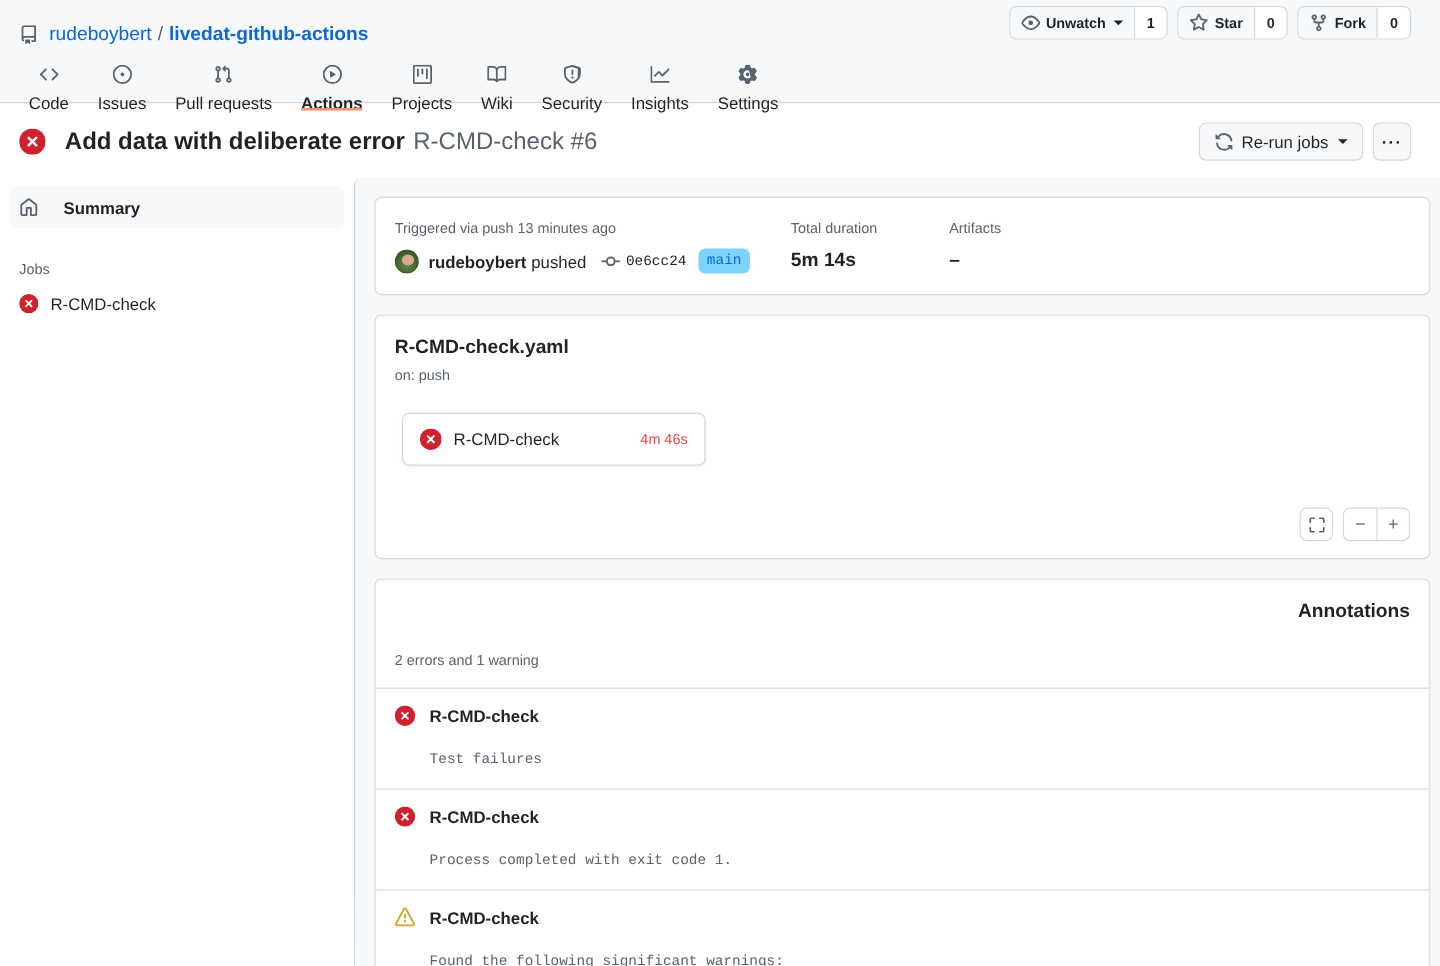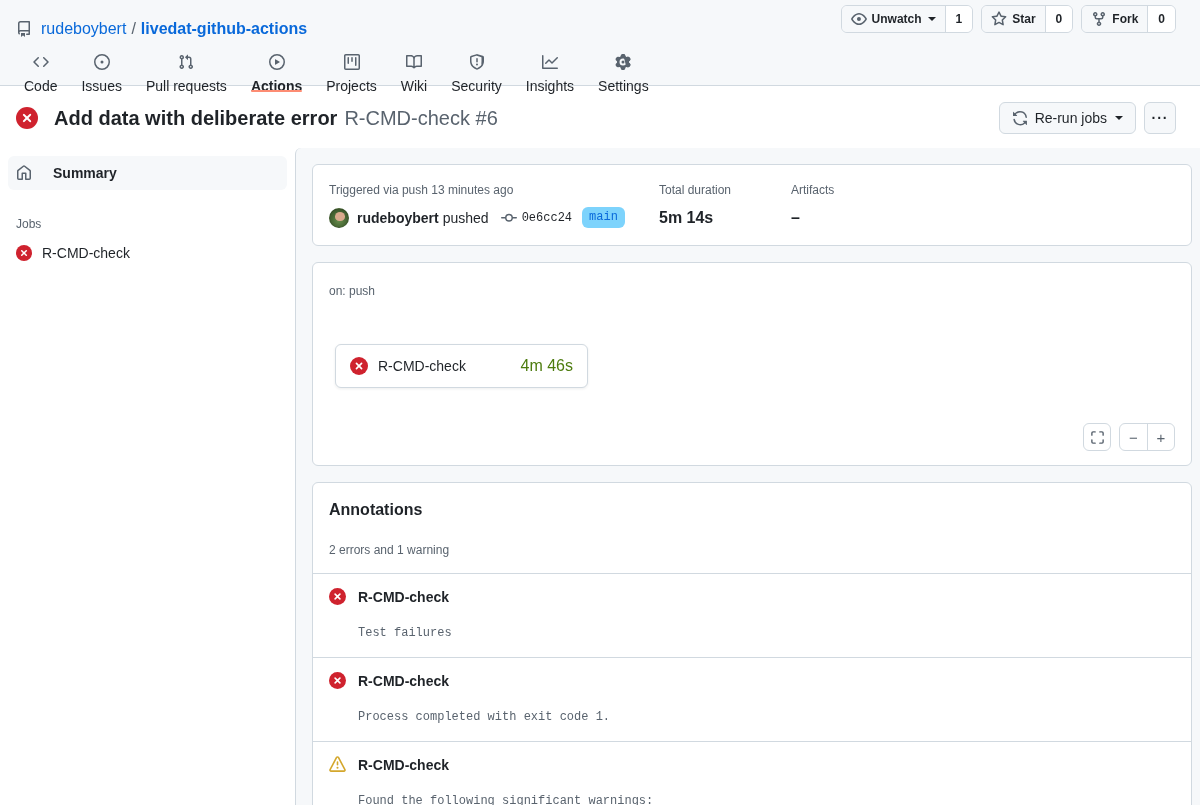--- a/index.html
+++ b/index.html
@@ -322,22 +322,22 @@
     align-items: center;
     padding: 0 14px;
   }
   .graph-node-label {
     font-size: 14px;
     color: #1f2328;
     margin-left: 10px;
   }
   .graph-node-time {
     margin-left: auto;
-    font-size: 16px;
-    color: #4d7c0f;
+    font-size: 12px;
+    color: #ef4444;
   }
   .graph-controls {
     position: absolute;
     right: 16px;
     bottom: 14px;
     display: flex;
     gap: 8px;
     align-items: center;
   }
   .gc-btn {
@@ -368,20 +368,21 @@
   }
   .gc-pair > div + div { border-left: 1px solid #d1d9e0; }
 
   
   .ann-head { padding: 16px 16px 14px 16px; }
   .ann-title {
     font-size: 16px;
     font-weight: 600;
     color: #1f2328;
     line-height: 22px;
+    text-align: right;
   }
   .ann-sub {
     font-size: 12px;
     color: #59636e;
     margin-top: 20px;
     line-height: 18px;
   }
   .ann-row {
     display: flex;
     padding: 13px 16px 14px 16px;
@@ -608,20 +609,21 @@
         <div class="sum-label">Total duration</div>
         <div class="sum-value">5m 14s</div>
       </div>
       <div class="sum-col sum-col-art">
         <div class="sum-label">Artifacts</div>
         <div class="sum-value">–</div>
       </div>
     </section>
 
     <section class="card wf-card">
+      <div class="wf-title">R-CMD-check.yaml</div>
       <div class="wf-sub">on: push</div>
 
       <div class="graph-node">
         <span class="ico">
           <svg width="18" height="18" viewBox="0 0 16 16">
               <circle cx="8" cy="8" r="8" fill="#cf222e"></circle>
               <path d="M5.2 5.2a.75.75 0 0 1 1.06 0L8 6.94l1.74-1.74a.75.75 0 1 1 1.06 1.06L9.06 8l1.74 1.74a.75.75 0 1 1-1.06 1.06L8 9.06 6.26 10.8a.75.75 0 0 1-1.06-1.06L6.94 8 5.2 6.26a.75.75 0 0 1 0-1.06Z" fill="#ffffff"></path>
             </svg>
         </span>
         <span class="graph-node-label">R-CMD-check</span>

